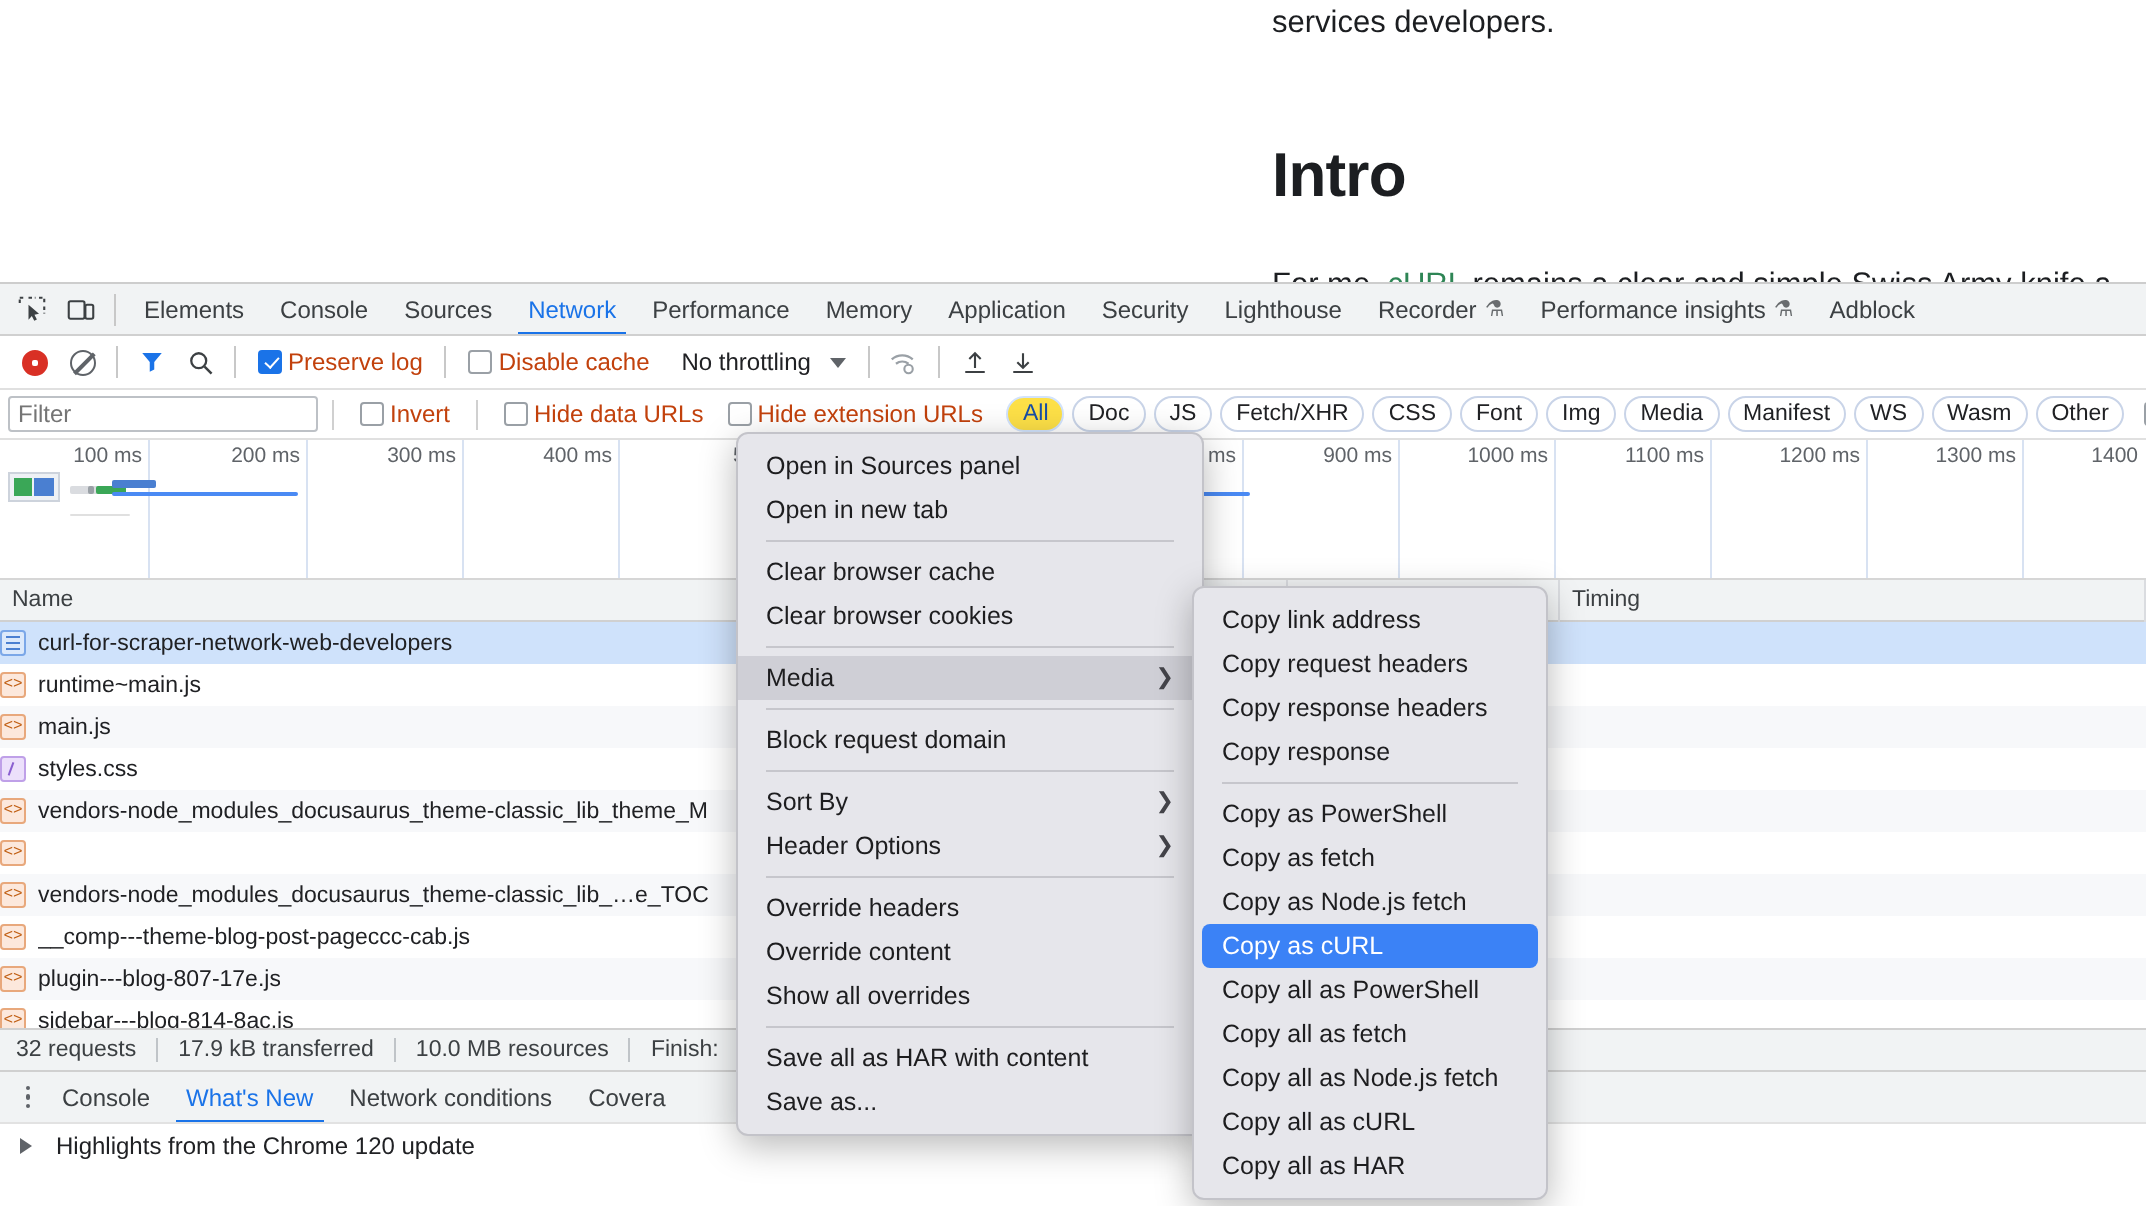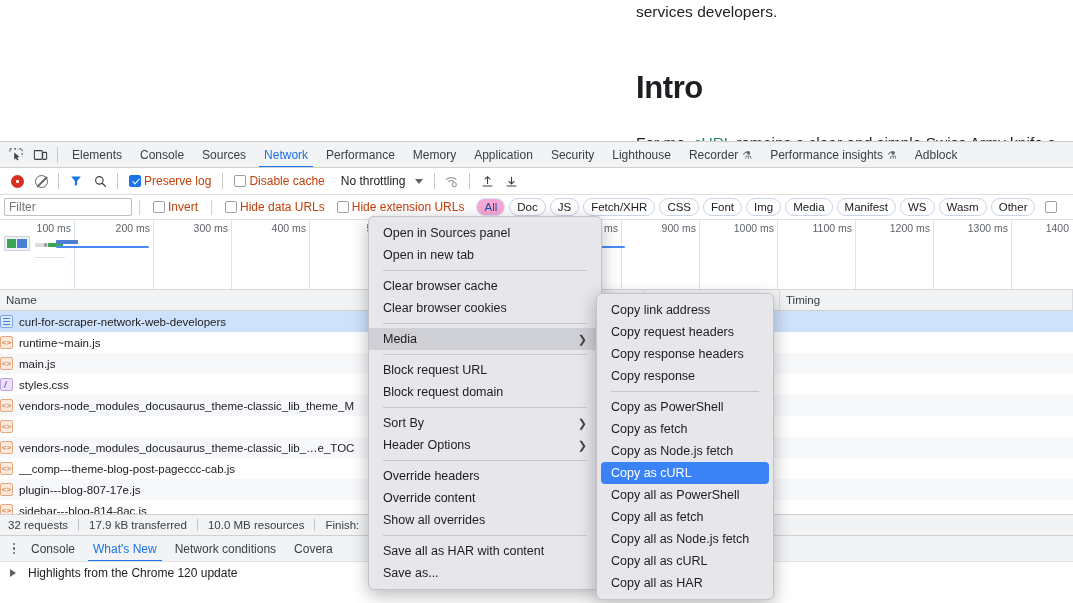--- a/index.html
+++ b/index.html
@@ -107,30 +107,30 @@
     margin-left: 10px;
   }
 
   
   .dt-filterbar {
     display: flex; align-items: center; height: 25px;
     background: #ffffff; border-bottom: 1px solid #e0e0e0;
     padding-left: 4px; white-space: nowrap; overflow: hidden;
   }
   .filter-input {
-    width: 128px; height: 18px; border: 1px solid #bdc1c6; border-radius: 2px;
+    width: 155px; height: 18px; border: 1px solid #bdc1c6; border-radius: 2px;
     font-size: 12px; color: #ec4899; padding: 0 4px; background: #fff;
     font-family: "Liberation Sans", sans-serif;
   }
   .fb-sep { width: 1px; height: 15px; background: #d0d0d0; margin: 0 7px; flex: 0 0 auto; }
   .chip {
     font-size: 11.5px; color: #202124; border: 1px solid #c9d4e8; border-radius: 9px;
     padding: 1px 7px; margin-right: 4px; background: #fff; flex: 0 0 auto; line-height: 14px;
   }
-  .chip.sel { background: #f9a8d4; border-color: #d2e3fc; color: #174ea6; }
+  .chip.sel { background: #fde047; border-color: #d2e3fc; color: #174ea6; }
 
   
   .dt-overview {
     position: relative; height: 70px; background: #ffffff;
     border-bottom: 1px solid #d6d6d6; overflow: hidden;
   }
   .ruler-tick {
     position: absolute; top: 0; bottom: 0; border-right: 1px solid #d8e2f2;
   }
   .ruler-label {
@@ -534,23 +534,20 @@
     <div class="ctx-item">
         <span>Clear browser cookies</span>
       </div>
     <div class="ctx-sep"></div>
     <div class="ctx-item hl">
       <span>Media</span>
       <span class="ctx-arrow">❯</span>
     </div>
     <div class="ctx-sep"></div>
     <div class="ctx-item">
-        <span>Block request URL</span>
-      </div>
-    <div class="ctx-item">
         <span>Block request domain</span>
       </div>
     <div class="ctx-sep"></div>
     <div class="ctx-item">
       <span>Sort By</span>
       <span class="ctx-arrow">❯</span>
     </div>
     <div class="ctx-item">
       <span>Header Options</span>
       <span class="ctx-arrow">❯</span>

